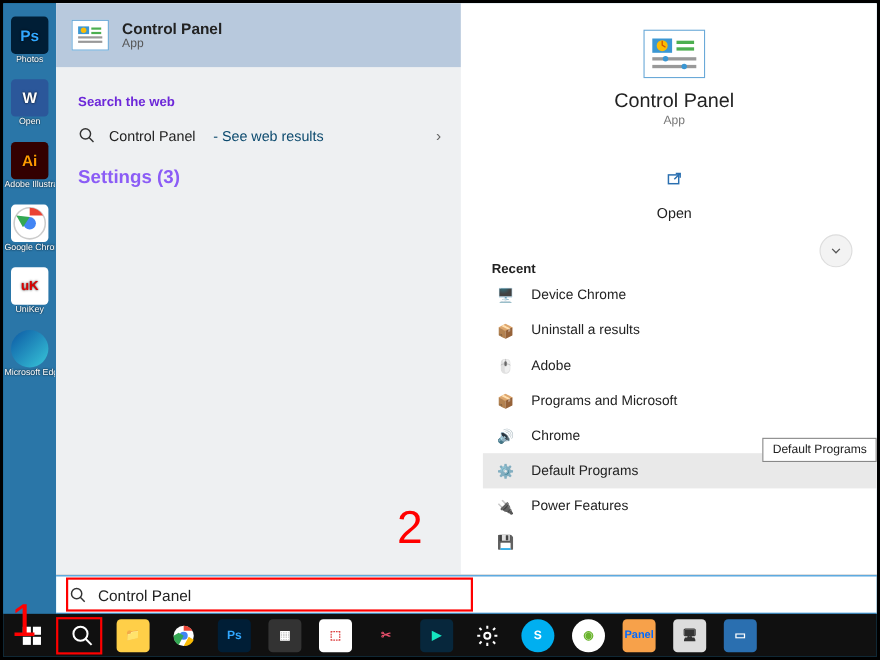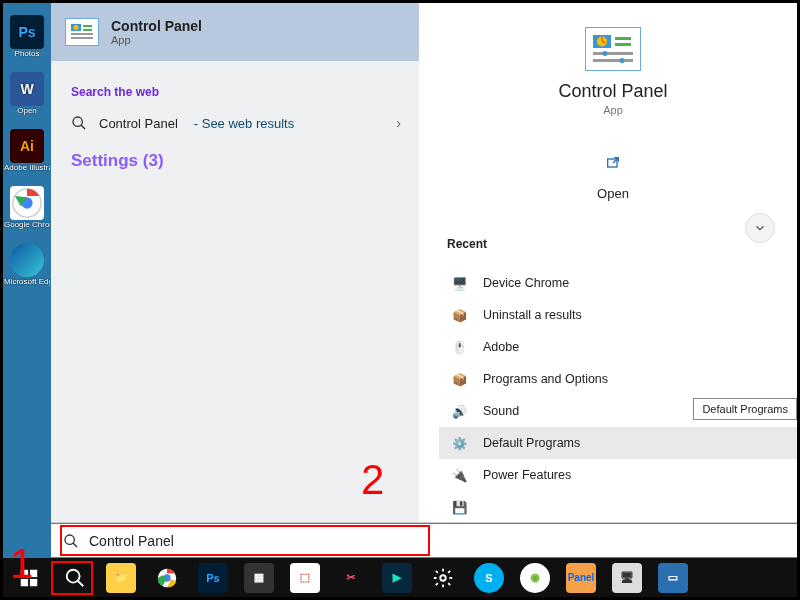--- a/index.html
+++ b/index.html
@@ -25,21 +25,21 @@
   .settings { padding: 10px 20px; font-size:17px; font-weight:700; color:#8b5cf6;}
   .anno2 { position:absolute; left:310px; bottom:18px; font-size:42px; color:#ff0000; font-family:Arial; }
   .right { flex:1; background:#fff; position:relative; padding: 18px 18px 0 28px; }
   .bigicon { width:56px; height:44px; margin: 6px auto 10px; background:#fff; border:1px solid #6aa9d8; display:flex; align-items:center; justify-content:center;}
   .bigicon svg { width:46px; height:34px;}
   .apptitle { text-align:center; font-size:18px; color:#222; }
   .appsub { text-align:center; font-size:11px; color:#777; margin-top:2px; margin-bottom:30px;}
   .action { display:flex; align-items:center; gap:14px; font-size:13px; color:#222; padding:8px 0;flex-direction:column;}
   .action .aic { width:18px; height:18px; display:flex; align-items:center; justify-content:center; color:#2a6fb0;}
   .expand { position:absolute; right:22px; top:210px; width:30px; height:30px; border-radius:50%; background:#f3f3f3; border:1px solid #ddd; display:flex; align-items:center; justify-content:center; color:#555;}
-  .recent-h { font-size:12px; font-weight:600; margin:28px 0 16px; color:#222;}
+  .recent-h { font-size:12px; font-weight:600; margin:28px 0 1px; color:#222;}
   .ritem { display:flex; align-items:center; gap:14px; font-size:12.5px; color:#222; padding:7px 4px; position:relative;}
   .ritem .ric { width:18px; height:18px; display:flex; align-items:center; justify-content:center; color:#555;}
   .ritem.hl { background:#e9e9e9; margin-left:-8px; padding-left:12px; margin-right:-18px;}
   .tooltip { position:absolute; right:3px; top:398px; background:#fff; border:1px solid #888; padding:4px 8px; font-size:11px; color:#222; z-index:5;}
   
   .searchbar { position:absolute; left:51px; top:523px; width:746px; height:35px; background:#fff; border-top:1px solid #2a8fd6; border-bottom:1px solid #2a8fd6; display:flex; align-items:center; padding:0 12px; gap:10px;}
   .searchbar svg { width:16px; height:16px; }
   .searchbar input { border:none; outline:none; font-size:14px; flex:1; background:transparent; color:#222;}
   .redbox1 { position:absolute; left:60px; top:525px; width:370px; height:31px; border:2px solid #ff0000; pointer-events:none; z-index:6;}
   .anno1 { position:absolute; left:10px; top:540px; font-size:42px; color:#ff0000; font-family:Arial; z-index:7;}
@@ -73,20 +73,24 @@
       <div class="box" style="background:#fff">
         <svg viewBox="0 0 24 24">
           <circle cx="12" cy="12" r="10" fill="#fff" stroke="#ccc"></circle>
           <circle cx="12" cy="12" r="4" fill="#4285f4"></circle>
           <path d="M12 2a10 10 0 0 1 8.6 5H12" fill="#ea4335"></path>
           <path d="M3.4 7l4.3 7.5L12 8" fill="#34a853"></path>
           <path d="M12 22l4.3-7.5L20.6 7" fill="#fbbc05"></path>
         </svg>
       </div>
       <span>Google Chrome</span>
+    </div>
+  <div class="dicon">
+      <div class="box" style="background:#fff;color:#d00;font-size:12px">uK</div>
+      <span>UniKey</span>
     </div>
   <div class="dicon">
       <div class="box" style="background:linear-gradient(135deg,#0c59a4,#38c6d9);border-radius:50%"></div>
       <span>Microsoft Edge</span>
     </div>
 </div>
 
 <div class="popup">
   <div class="left" style="position:relative">
     <div class="best">
@@ -161,25 +165,25 @@
     <div class="ritem">
         <div class="ric">📦</div>
         <span>Uninstall a results</span>
       </div>
     <div class="ritem">
         <div class="ric">🖱️</div>
         <span>Adobe</span>
       </div>
     <div class="ritem">
         <div class="ric">📦</div>
-        <span>Programs and Options</span>
+        <span>Programs and Microsoft</span>
       </div>
     <div class="ritem">
         <div class="ric">🔊</div>
-        <span>Sound</span>
+        <span>Chrome</span>
       </div>
     <div class="ritem hl">
         <div class="ric">⚙️</div>
         <span>Default Programs</span>
       </div>
     <div class="ritem">
         <div class="ric">🔌</div>
         <span>Power Features</span>
       </div>
     <div class="ritem">

